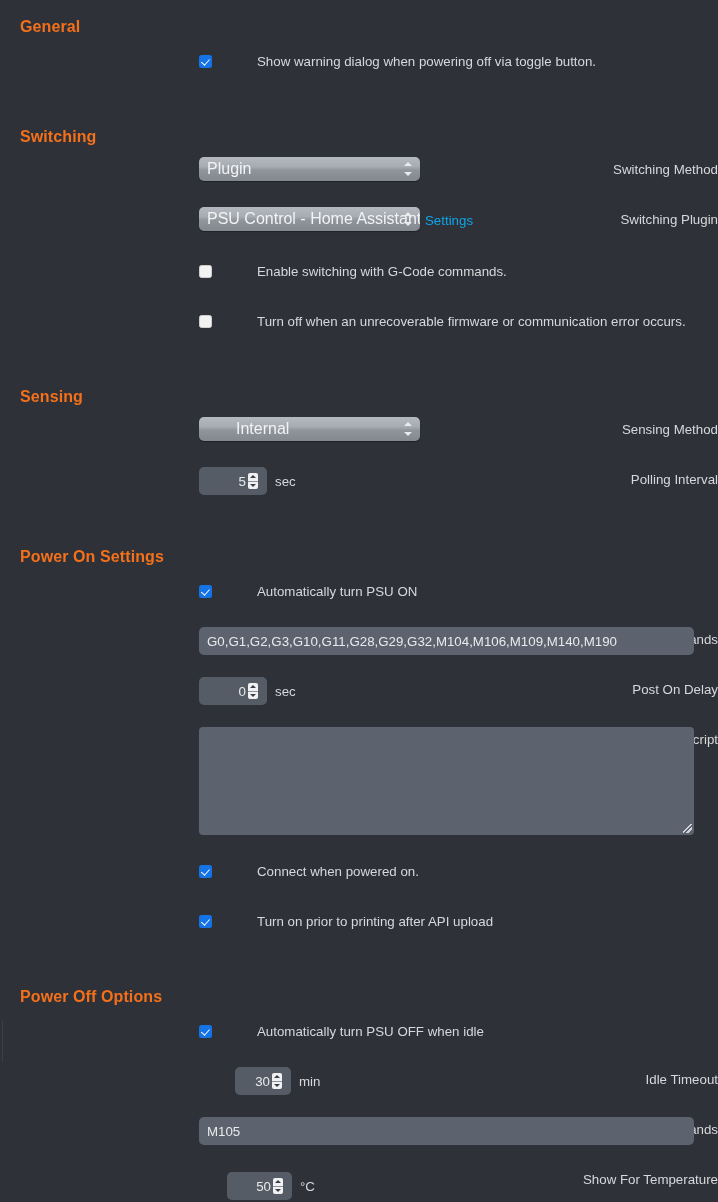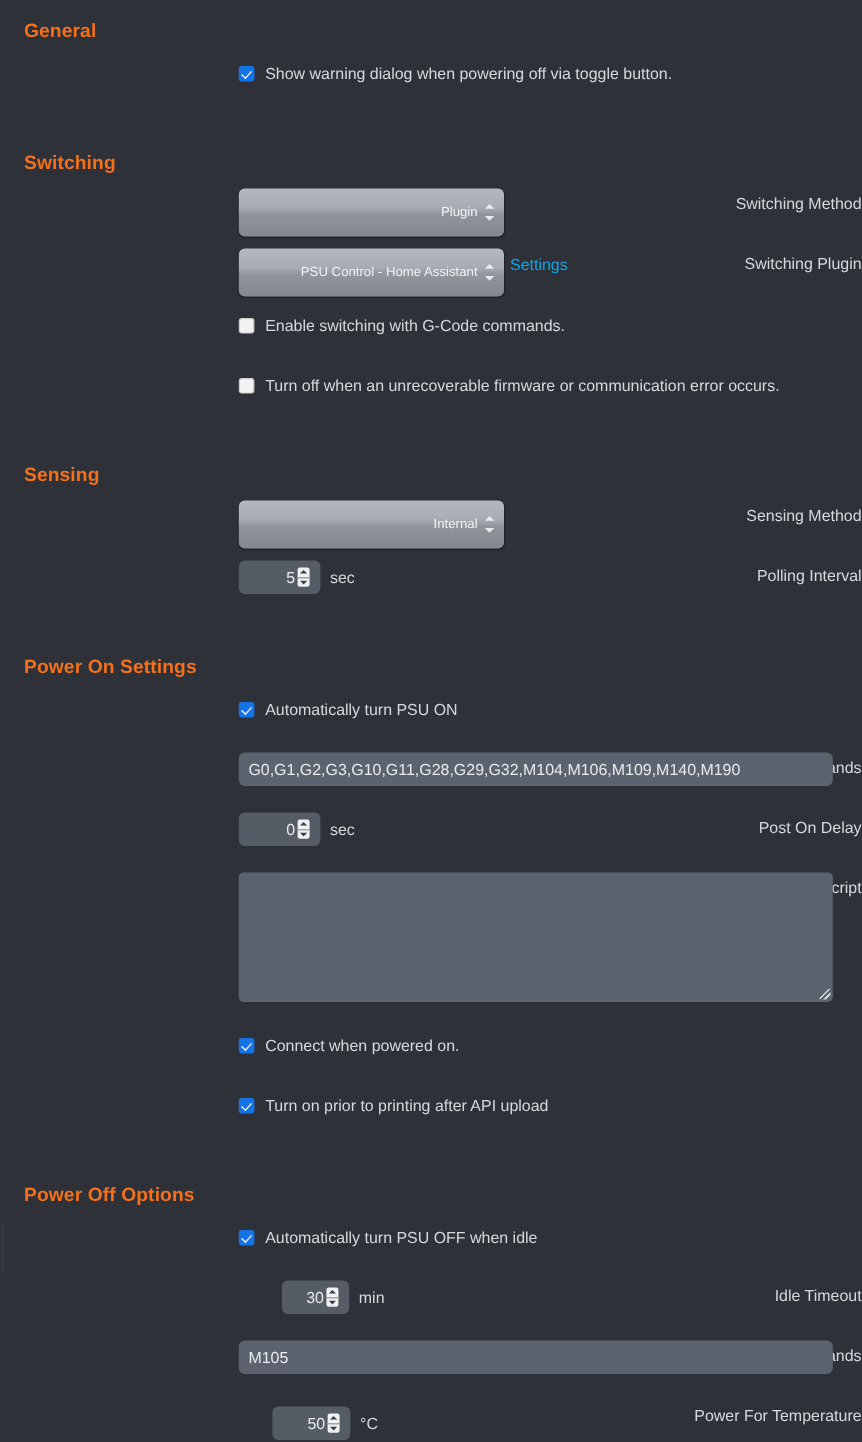--- a/index.html
+++ b/index.html
@@ -40,21 +40,21 @@
     right: 0;
     width: 183px;
     text-align: right;
     color: #d6d8db;
     font-size: 13.3px;
     white-space: nowrap;
   }
   .ctrl-col { position: absolute; left: 199px; }
 
   
-  .cbrow { position: absolute; left: 199px; display: flex; align-items: center; }
+  .cbrow { position: absolute; left: 199px; display: flex; align-items: center; gap: 36px; }
   .cb {
     width: 13px; height: 13px;
     border-radius: 2.5px;
     box-sizing: border-box;
     flex: 0 0 auto;
     position: relative;
   }
   .cb.on { background: #1473e6; }
   .cb.on::after {
     content: "";
@@ -69,33 +69,32 @@
   .cb-label {
     margin-left: 9px;
     color: #d6d8db;
     font-size: 13.3px;
     white-space: nowrap;
   }
 
   
   .sel {
     position: relative;
-    height: 40px;
+    height: 24px;
     border-radius: 5px;
     background: linear-gradient(to bottom, #b5b9bf 0%, #a7abb2 40%, #90949b 55%, #83878e 100%);
     box-shadow: 0 1px 1px rgba(0,0,0,0.35);
     display: inline-flex;
     align-items: center;
     box-sizing: border-box;
     padding: 0 22px 0 8px;
     color: #f2f3f4;
-    font-size: 11px;
+    font-size: 16px;
     white-space: nowrap;
     overflow: hidden;
-    justify-content: flex-end;
   }
   .sel .arrows {
     position: absolute;
     right: 7px; top: 50%;
     transform: translateY(-50%);
     width: 9px; height: 16px;
   }
   .sel .arrows i {
     position: absolute; left: 0;
     width: 0; height: 0;
@@ -344,21 +343,21 @@
   <div class="row" style="top:1117px;">
     <div class="row-label" style="top:5px;">Ignore Commands</div>
     <div class="ctrl-col" style="top:0;">
       <div class="txt" style="width:495px;" placeholder="">
         <span>M105</span>
       </div>
     </div>
   </div>
 
   <div class="row" style="top:1167px;">
-    <div class="row-label" style="top:5px;">Power For Temperature</div>
+    <div class="row-label" style="top:5px;">Show For Temperature</div>
     <div class="ctrl-col num-wrap" style="top:5px;margin-left:28px;">
       <div class="num" style="width:65px;">
         <span class="val">50</span>
         <span class="spin">
           <i class="up"></i>
             <i class="down"></i>
         </span>
       </div>
       <span class="unit">°C</span>
     </div>

